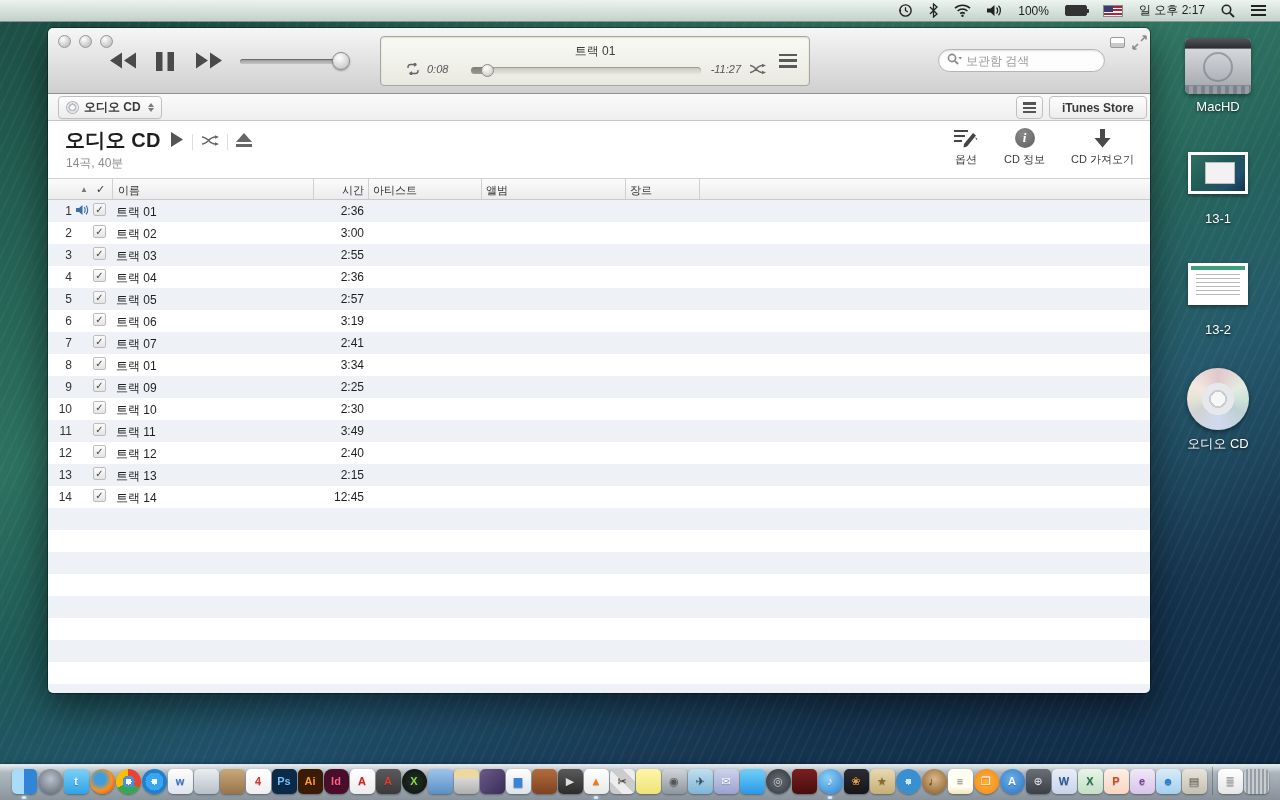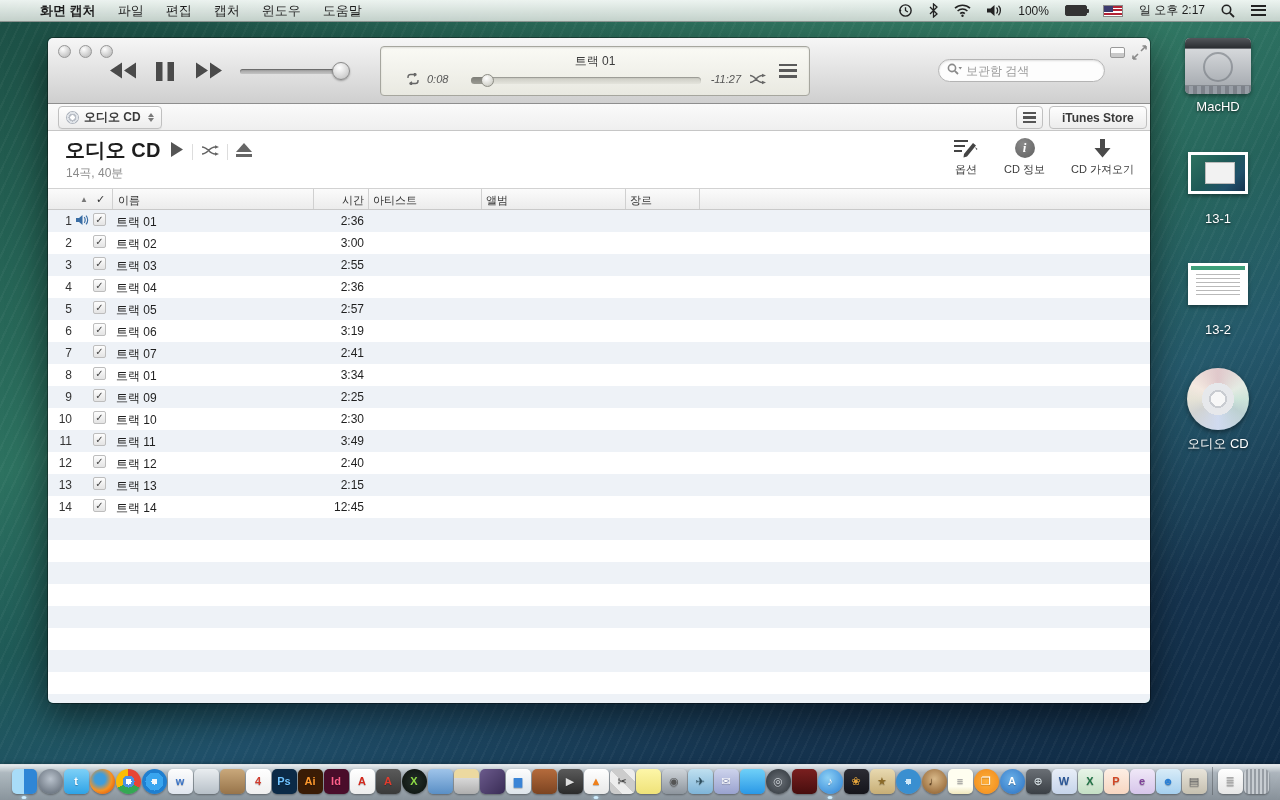--- a/index.html
+++ b/index.html
@@ -26,21 +26,21 @@
   .mb-right{ margin-left:auto; display:flex; align-items:center; gap:16px; padding-right:14px; font-size:12px; }
   .mb-ic svg{ display:block; }
   .battery{ width:22px; height:11px; border:1px solid #333; border-radius:2px; position:relative; background:#333; }
   .battery::after{ content:""; position:absolute; right:-3px; top:2.5px; width:2px; height:4px; background:#333; border-radius:0 1px 1px 0; }
   .flag{ width:20px; height:12px; position:relative; border:1px solid #888;
     background:repeating-linear-gradient(#b22234 0 1.7px,#fff 1.7px 3.4px); }
   .flag::after{ content:""; position:absolute; left:0; top:0; width:9px; height:6.5px; background:#3c3b6e; }
   .spot-list{ width:15px; height:11px; background:linear-gradient(#222 0 2px,transparent 2px 4.5px,#222 4.5px 6.5px,transparent 6.5px 9px,#222 9px 11px); }
 
   
-  .win{ position:absolute; left:48px; top:38px; width:1102px; height:665px;
+  .win{ position:absolute; left:48px; top:28px; width:1102px; height:665px;
     border-radius:5px; overflow:hidden; background:#0f766e;
     box-shadow:0 12px 36px rgba(0,0,0,.55), 0 0 0 1px rgba(0,0,0,.35); }
 
   .toolbar{ position:relative; height:66px;
     background:linear-gradient(#f6f6f6,#cfcfcf); border-bottom:1px solid #8e8e8e; }
   .tl{ position:absolute; top:7px; width:13px; height:13px; border-radius:50%;
     background:radial-gradient(circle at 35% 30%,#fefefe,#cfcfcf 60%,#b2b2b2); border:1px solid #979797; }
   .tl.close{ left:10px; } .tl.min{ left:31px; } .tl.zoom{ left:52px; }
   .pb{ position:absolute; top:24px; cursor:default; }
   .pb svg{ display:block; }
@@ -165,29 +165,20 @@
     text-shadow:0 1px 1px rgba(0,0,0,.25); }
   .dock-icon.round{ border-radius:50%; }
   .dock-sep{ width:1px; height:28px; background:rgba(70,75,80,.45); margin:0 4px; flex:0 0 auto; }
   .run-dot{ position:absolute; left:50%; bottom:-5px; transform:translateX(-50%);
     width:5px; height:3px; border-radius:50%; background:#cfeeff; box-shadow:0 0 4px #aee4ff; }
 </style>
 </head>
 <body>
 
 <div class="menubar">
-  <div class="mb-left">
-    <span class="apple-logo"></span>
-    <span class="menu-item app">화면 캡처</span>
-    <span class="menu-item">파일</span>
-    <span class="menu-item">편집</span>
-    <span class="menu-item">캡처</span>
-    <span class="menu-item">윈도우</span>
-    <span class="menu-item">도움말</span>
-  </div>
   <div class="mb-right">
     <span class="mb-ic">
       <svg width="15" height="15" viewBox="0 0 16 16">
           <circle cx="8" cy="8" r="6" fill="none" stroke="#222" stroke-width="1.5"></circle>
           <path d="M8 4.5 V8 L10.5 9.6" fill="none" stroke="#222" stroke-width="1.4"></path>
           <path d="M1.2 7 L2.2 9.6 L3.8 7.4 Z" fill="#222"></path>
         </svg>
     </span>
     <span class="mb-ic">
       <svg width="9" height="15" viewBox="0 0 9 15">
@@ -511,21 +502,21 @@
       <div class="dock-icon" style="background: linear-gradient(rgb(125, 208, 247), rgb(47, 163, 230));">t</div>
       <div class="dock-icon round" style="background: radial-gradient(circle at 40% 40%, rgb(63, 157, 219) 25%, rgb(245, 147, 36) 55%, rgb(226, 89, 11) 85%);"></div>
       <div class="dock-icon round" style="background: radial-gradient(circle, rgb(255, 255, 255) 0px, rgb(255, 255, 255) 3px, rgb(74, 144, 226) 3px, rgb(74, 144, 226) 6px, rgba(0, 0, 0, 0) 6px), conic-gradient(rgb(232, 68, 54) 0deg, rgb(232, 68, 54) 120deg, rgb(52, 168, 83) 120deg, rgb(52, 168, 83) 240deg, rgb(251, 188, 5) 240deg, rgb(251, 188, 5) 360deg);"></div>
       <div class="dock-icon round" style="background: radial-gradient(circle, rgb(242, 247, 251) 0px, rgb(242, 247, 251) 3px, rgb(57, 165, 239) 3px, rgb(57, 165, 239) 9px, rgb(31, 127, 208) 9px);"></div>
       <div class="dock-icon" style="background: linear-gradient(rgb(253, 253, 253), rgb(223, 229, 238)); color: rgb(58, 116, 200);">w</div>
       <div class="dock-icon" style="background: linear-gradient(rgb(233, 237, 240), rgb(183, 192, 200));"></div>
       <div class="dock-icon" style="background: linear-gradient(rgb(201, 168, 123), rgb(151, 116, 74));"></div>
       <div class="dock-icon" style="background: linear-gradient(rgb(255, 255, 255), rgb(239, 239, 239)); color: rgb(210, 60, 46);">4</div>
       <div class="dock-icon" style="background: rgb(11, 42, 71); color: rgb(111, 195, 255);">Ps</div>
       <div class="dock-icon" style="background: rgb(58, 28, 5); color: rgb(255, 154, 46);">Ai</div>
-      <div class="dock-icon" style="background: rgb(74, 13, 42); color: rgb(255, 95, 138);">Id</div>
+      <div class="dock-icon" style="background: rgb(74, 13, 42); color: rgb(255, 95, 138); border-radius: 8px;">Id</div>
       <div class="dock-icon" style="background: linear-gradient(rgb(255, 255, 255), rgb(236, 236, 236)); color: rgb(212, 39, 28);">A</div>
       <div class="dock-icon" style="background: linear-gradient(rgb(90, 90, 90), rgb(58, 58, 58)); color: rgb(226, 60, 46);">A</div>
       <div class="dock-icon round" style="background: radial-gradient(circle, rgb(36, 48, 42), rgb(11, 16, 13)); color: rgb(143, 220, 70);">X</div>
       <div class="dock-icon" style="background: linear-gradient(rgb(159, 196, 234), rgb(90, 143, 197));"></div>
       <div class="dock-icon" style="background: linear-gradient(rgb(236, 217, 160) 0px, rgb(236, 217, 160) 35%, rgb(217, 217, 217) 35%, rgb(174, 174, 174));"></div>
       <div class="dock-icon" style="background: linear-gradient(135deg, rgb(107, 90, 140), rgb(57, 44, 85));"></div>
       <div class="dock-icon" style="background: linear-gradient(rgb(253, 253, 253), rgb(221, 228, 234)); color: rgb(58, 132, 214);">▆</div>
       <div class="dock-icon" style="background: linear-gradient(rgb(181, 107, 60), rgb(124, 68, 33));"></div>
       <div class="dock-icon" style="background: linear-gradient(rgb(90, 90, 90), rgb(43, 43, 43)); color: rgb(221, 221, 221);">▶</div>
       <div class="dock-icon" style="background: linear-gradient(rgb(255, 255, 255), rgb(232, 232, 232)); color: rgb(239, 127, 26);">▲<span class="run-dot"></span></div>

